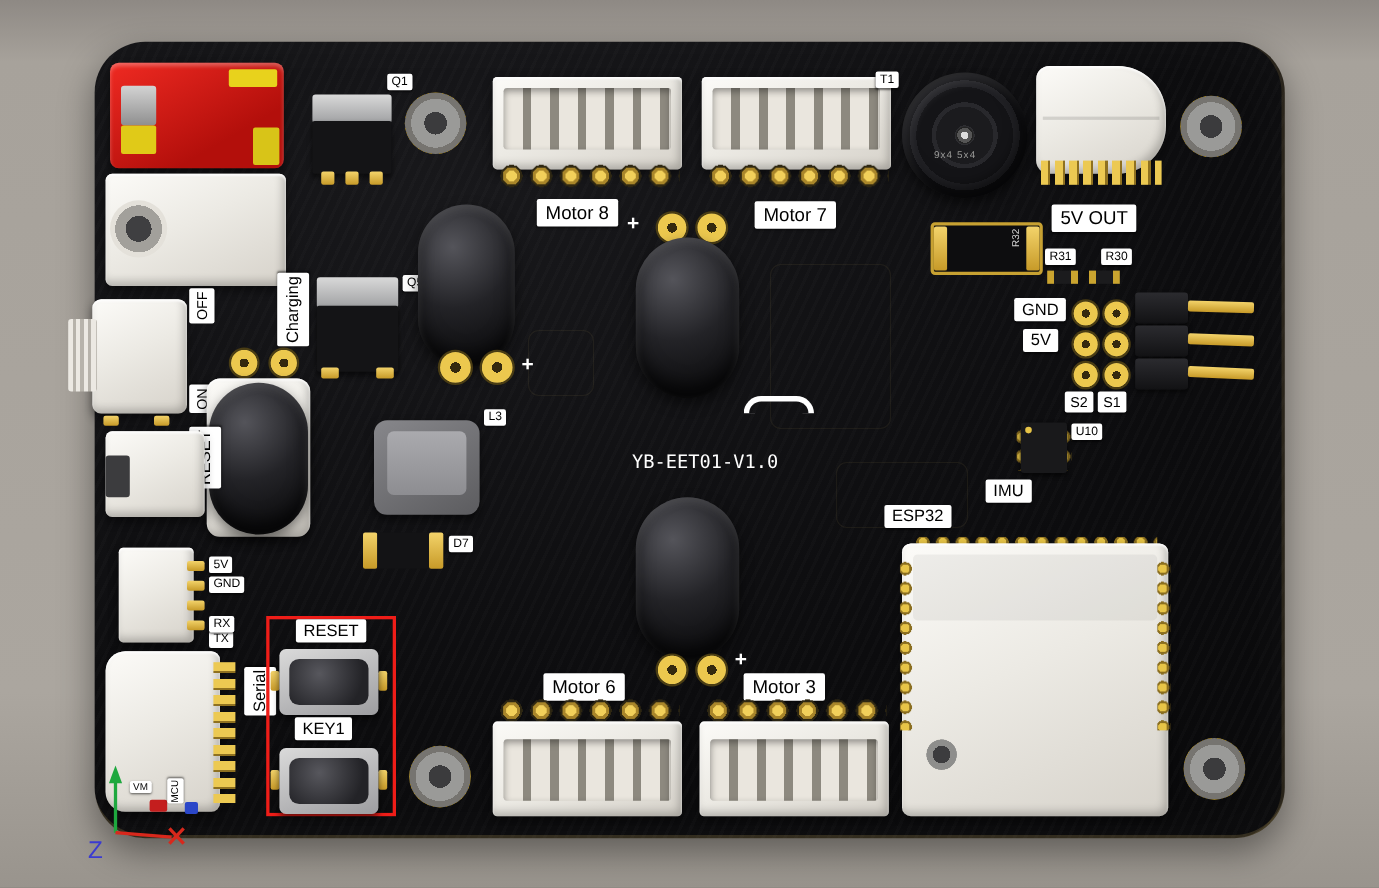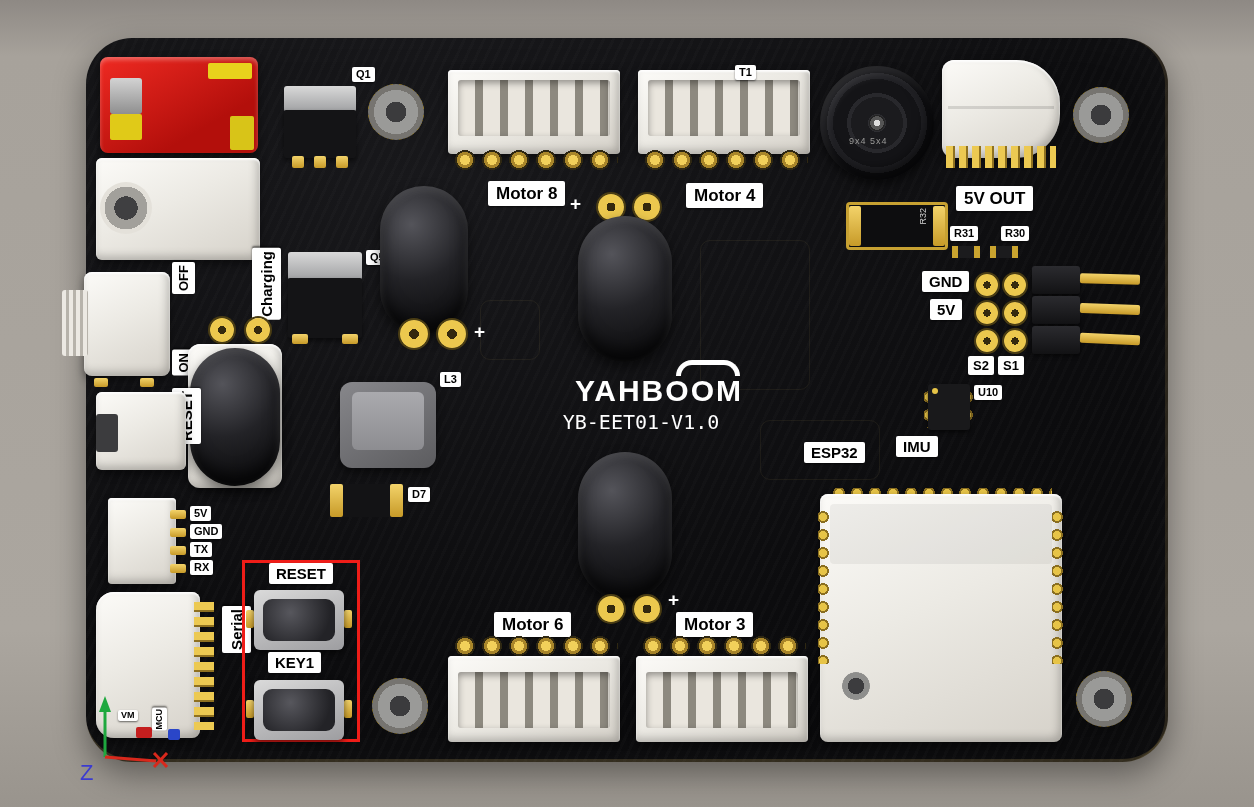--- a/index.html
+++ b/index.html
@@ -12,21 +12,21 @@
       background:radial-gradient(120% 120% at 30% 20%,#18181b 0%,#0c0c0e 55%,#080809 100%);
       box-shadow:0 12px 32px rgba(0,0,0,.4),
                  inset 0 -4px 0 -1px rgba(140,120,70,.30),
                  inset -4px 0 0 -1px rgba(140,120,70,.22),
                  inset 0 0 70px rgba(255,255,255,.03)}
   #board::after{content:"";position:absolute;inset:0;border-radius:46px;pointer-events:none;
       background-image:repeating-linear-gradient(115deg,rgba(255,255,255,.015) 0 3px,transparent 3px 9px)}
   .trace{position:absolute;border:1px solid rgba(230,200,120,.07);border-radius:10px}
   .hole{position:absolute;width:56px;height:56px;border-radius:50%;
       background:radial-gradient(circle,#3b3b3d 0 26%,#9a9a98 26% 56%,#767470 56% 70%,#b99b3a 70% 86%,#141414 86%)}
-  .label{position:absolute;background:#fff;color:#000;font-weight:700;line-height:1;border-radius:2px;
+  .label{position:absolute;background:#fff;color:#000;font-weight:400;line-height:1;border-radius:2px;
       display:flex;align-items:center;justify-content:center;white-space:nowrap;
       box-shadow:0 1px 2px rgba(0,0,0,.55)}
   .l17{font-size:17px;padding:4px 8px}
   .l15{font-size:15px;padding:3px 7px}
   .l13{font-size:13px;padding:3px 5px}
   .l11{font-size:11px;padding:2px 4px}
   .l9{font-size:9px;padding:1px 3px}
   .vert{writing-mode:vertical-rl;transform:rotate(180deg)}
   .wht{position:absolute;background:linear-gradient(155deg,#fcfbf8 0%,#eceae4 45%,#d6d2ca 100%);
       border-radius:6px;
@@ -52,21 +52,21 @@
   .cstrip{position:absolute;background:repeating-linear-gradient(90deg,#ecc952 0 7px,#8f7120 7px 9px,rgba(0,0,0,0) 9px 13px)}
   .sstrip{position:absolute;background:repeating-linear-gradient(180deg,#ecc952 0 8px,#8f7120 8px 10px,rgba(0,0,0,0) 10px 15px)}
   .tact{position:absolute;background:linear-gradient(160deg,#dadada,#9d9da0);border-radius:6px;
       box-shadow:0 3px 6px rgba(0,0,0,.55)}
   .tact::after{content:"";position:absolute;inset:9px;border-radius:9px;
       background:radial-gradient(circle at 38% 32%,#57575d,#232327 75%)}
   .redbox{position:absolute;border:3px solid #ef1d18}
   .plus{position:absolute;color:#fff;font-weight:700;font-size:19px;line-height:1}
   .brand{position:absolute;text-align:center;color:#fff;font-weight:700;font-size:30px;letter-spacing:2px}
   .dome{position:absolute;width:64px;height:16px;border:5px solid #fff;border-bottom:none;border-radius:34px 34px 0 0}
-  .model{position:absolute;text-align:center;color:#fff;font-family:"DejaVu Sans Mono",monospace;font-size:20px}
+  .model{position:absolute;text-align:center;color:#fff;font-family:"DejaVu Sans Mono",monospace;font-size:17px}
   .bzmark{position:absolute;color:#9a9a98;font-size:9px;letter-spacing:1px}
   .chipmark{position:absolute;color:#d2d2d2;font-size:9px}
   .zlabel{position:absolute;color:#3b3bd0;font-size:22px}
 </style>
 </head>
 <body>
 
 <div id="vp">
 
   <div id="board"></div>
@@ -108,21 +108,21 @@
   <div class="wht" style="left:96px;top:392px;width:90px;height:78px"></div>
   <div class="abs" style="left:96px;top:414px;width:22px;height:38px;border-radius:3px;background:#3c3c3e"></div>
 
   <div class="wht" style="left:108px;top:498px;width:68px;height:86px;border-radius:4px"></div>
   <div class="gold" style="left:170px;top:510px;width:16px;height:9px"></div>
   <div class="gold" style="left:170px;top:528px;width:16px;height:9px"></div>
   <div class="gold" style="left:170px;top:546px;width:16px;height:9px"></div>
   <div class="gold" style="left:170px;top:564px;width:16px;height:9px"></div>
   <div class="label l11" style="left:190px;top:506px">5V</div>
   <div class="label l11" style="left:190px;top:524px">GND</div>
-  <div class="label l11" style="left:190px;top:542px">TX</div>
+  <div class="label l11" style="left:190px;top:574px">TX</div>
   <div class="label l11" style="left:190px;top:560px">RX</div>
 
   <div class="wht" style="left:96px;top:592px;width:104px;height:146px;border-radius:18px 8px 8px 18px"></div>
   <div class="sstrip" style="left:194px;top:602px;width:20px;height:128px"></div>
   <div class="label l15 vert" style="left:222px;top:606px">Serial</div>
 
   <div class="label l9" style="left:118px;top:710px">VM</div>
   <div class="abs" style="left:136px;top:727px;width:16px;height:11px;background:#c41e1e;border-radius:2px"></div>
   <div class="label l9 vert" style="left:152px;top:708px">MCU</div>
   <div class="abs" style="left:168px;top:729px;width:12px;height:11px;background:#2a46c8;border-radius:2px"></div>
@@ -166,35 +166,34 @@
   <div class="label l11" style="left:408px;top:487px">D7</div>
 
   <div class="wht" style="left:448px;top:70px;width:172px;height:84px;border-radius:4px"></div>
   <div class="slots" style="left:458px;top:80px;width:152px;height:56px"></div>
   <div class="pins6" style="left:452px;top:148px;width:166px;height:24px"></div>
   <div class="label l17" style="left:488px;top:181px">Motor 8</div>
 
   <div class="wht" style="left:638px;top:70px;width:172px;height:84px;border-radius:4px"></div>
   <div class="slots" style="left:648px;top:80px;width:152px;height:56px"></div>
   <div class="pins6" style="left:642px;top:148px;width:166px;height:24px"></div>
-  <div class="label l17" style="left:686px;top:183px">Motor 4</div>
-  <div class="label l11" style="left:735px;top:65px">T1</div>
+  <div class="label l17" style="left:686px;top:183px">Motor 7</div>
+  <div class="label l11" style="left:796px;top:65px">T1</div>
 
   <div class="plus" style="left:570px;top:194px">+</div>
   <div class="via" style="left:598px;top:194px;width:26px;height:26px"></div>
   <div class="via" style="left:634px;top:194px;width:26px;height:26px"></div>
   <div class="cap" style="left:578px;top:216px;width:94px;height:146px;border-radius:47px"></div>
 
   <div class="cap" style="left:578px;top:452px;width:94px;height:148px;border-radius:47px"></div>
   <div class="via" style="left:598px;top:596px;width:26px;height:26px"></div>
   <div class="via" style="left:634px;top:596px;width:26px;height:26px"></div>
   <div class="plus" style="left:668px;top:590px">+</div>
 
   <div class="dome" style="left:676px;top:360px"></div>
-  <div class="brand" style="left:540px;top:374px;width:238px"><span>YAHB</span><span>OO</span><span>M</span></div>
   <div class="model" style="left:522px;top:410px;width:238px">YB-EET01-V1.0</div>
 
   <div class="label l17" style="left:494px;top:612px">Motor 6</div>
   <div class="pins6" style="left:452px;top:634px;width:166px;height:24px"></div>
   <div class="wht" style="left:448px;top:656px;width:172px;height:86px;border-radius:4px"></div>
   <div class="slots" style="left:458px;top:672px;width:152px;height:56px"></div>
 
   <div class="label l17" style="left:676px;top:612px">Motor 3</div>
   <div class="pins6" style="left:640px;top:634px;width:166px;height:24px"></div>
   <div class="wht" style="left:636px;top:656px;width:172px;height:86px;border-radius:4px"></div>
@@ -239,21 +238,21 @@
   <div class="label l13" style="left:968px;top:356px">S2</div>
   <div class="label l13" style="left:998px;top:356px">S1</div>
 
   <div class="padsy" style="left:924px;top:388px;width:12px;height:40px"></div>
   <div class="padsy" style="left:962px;top:388px;width:12px;height:40px"></div>
   <div class="abs" style="left:928px;top:384px;width:42px;height:46px;border-radius:3px;background:#19191b;box-shadow:0 2px 4px rgba(0,0,0,.6)"></div>
   <div class="abs" style="left:932px;top:388px;width:6px;height:6px;border-radius:50%;background:#e7c447"></div>
   <div class="label l11" style="left:974px;top:385px">U10</div>
   <div class="label l15" style="left:896px;top:436px">IMU</div>
 
-  <div class="label l15" style="left:804px;top:442px">ESP32</div>
+  <div class="label l15" style="left:804px;top:459px">ESP32</div>
   <div class="padsx" style="left:830px;top:488px;width:222px;height:12px"></div>
   <div class="wht" style="left:820px;top:494px;width:242px;height:248px;border-radius:8px"></div>
   <div class="padsy" style="left:818px;top:508px;width:12px;height:156px"></div>
   <div class="padsy" style="left:1052px;top:508px;width:12px;height:156px"></div>
   <div class="abs" style="left:830px;top:504px;width:222px;height:60px;background:rgba(0,0,0,.05);border-radius:4px"></div>
   <div class="abs" style="left:842px;top:672px;width:28px;height:28px;border-radius:50%;
        background:radial-gradient(circle,#3c3c3e 0 40%,#8e8e8c 40% 70%,#cfccc5 70%)"></div>
 
   <svg class="abs" style="left:68px;top:690px" width="120" height="100" viewBox="0 0 120 100">
     <line x1="37" y1="67" x2="37" y2="20" stroke="#1ea83e" stroke-width="3"></line>

